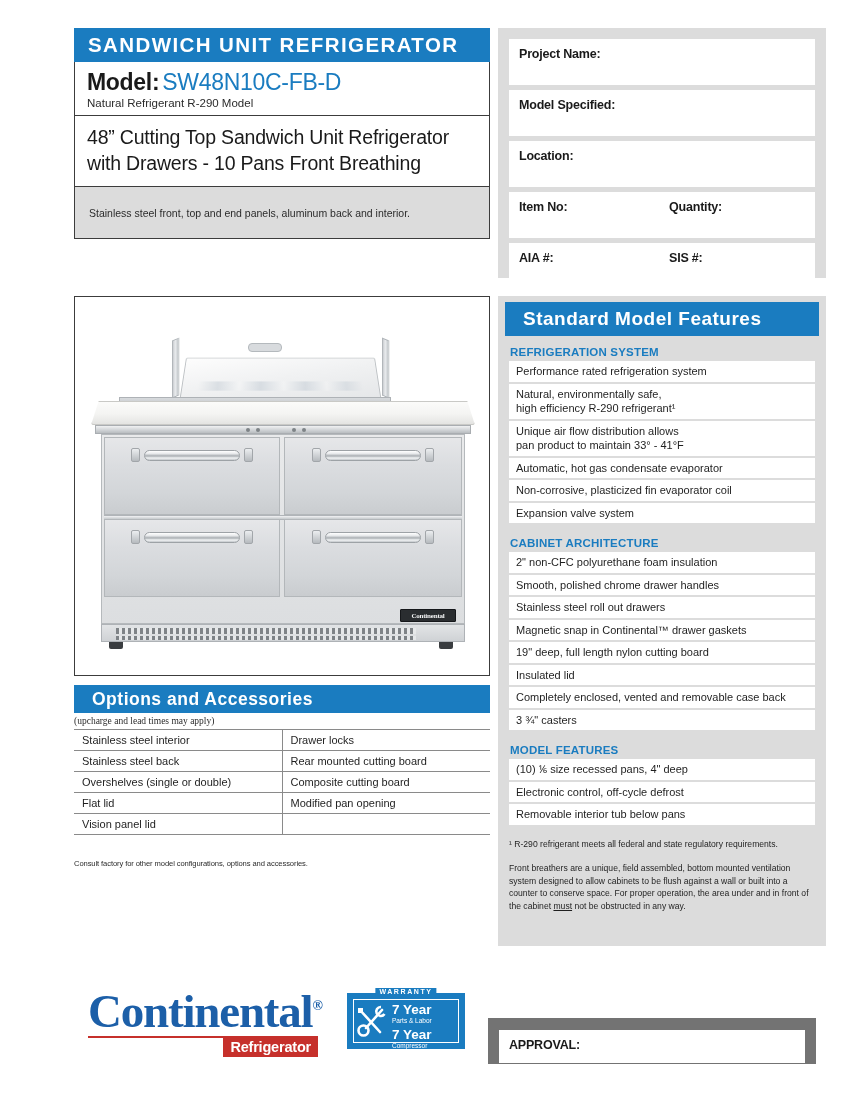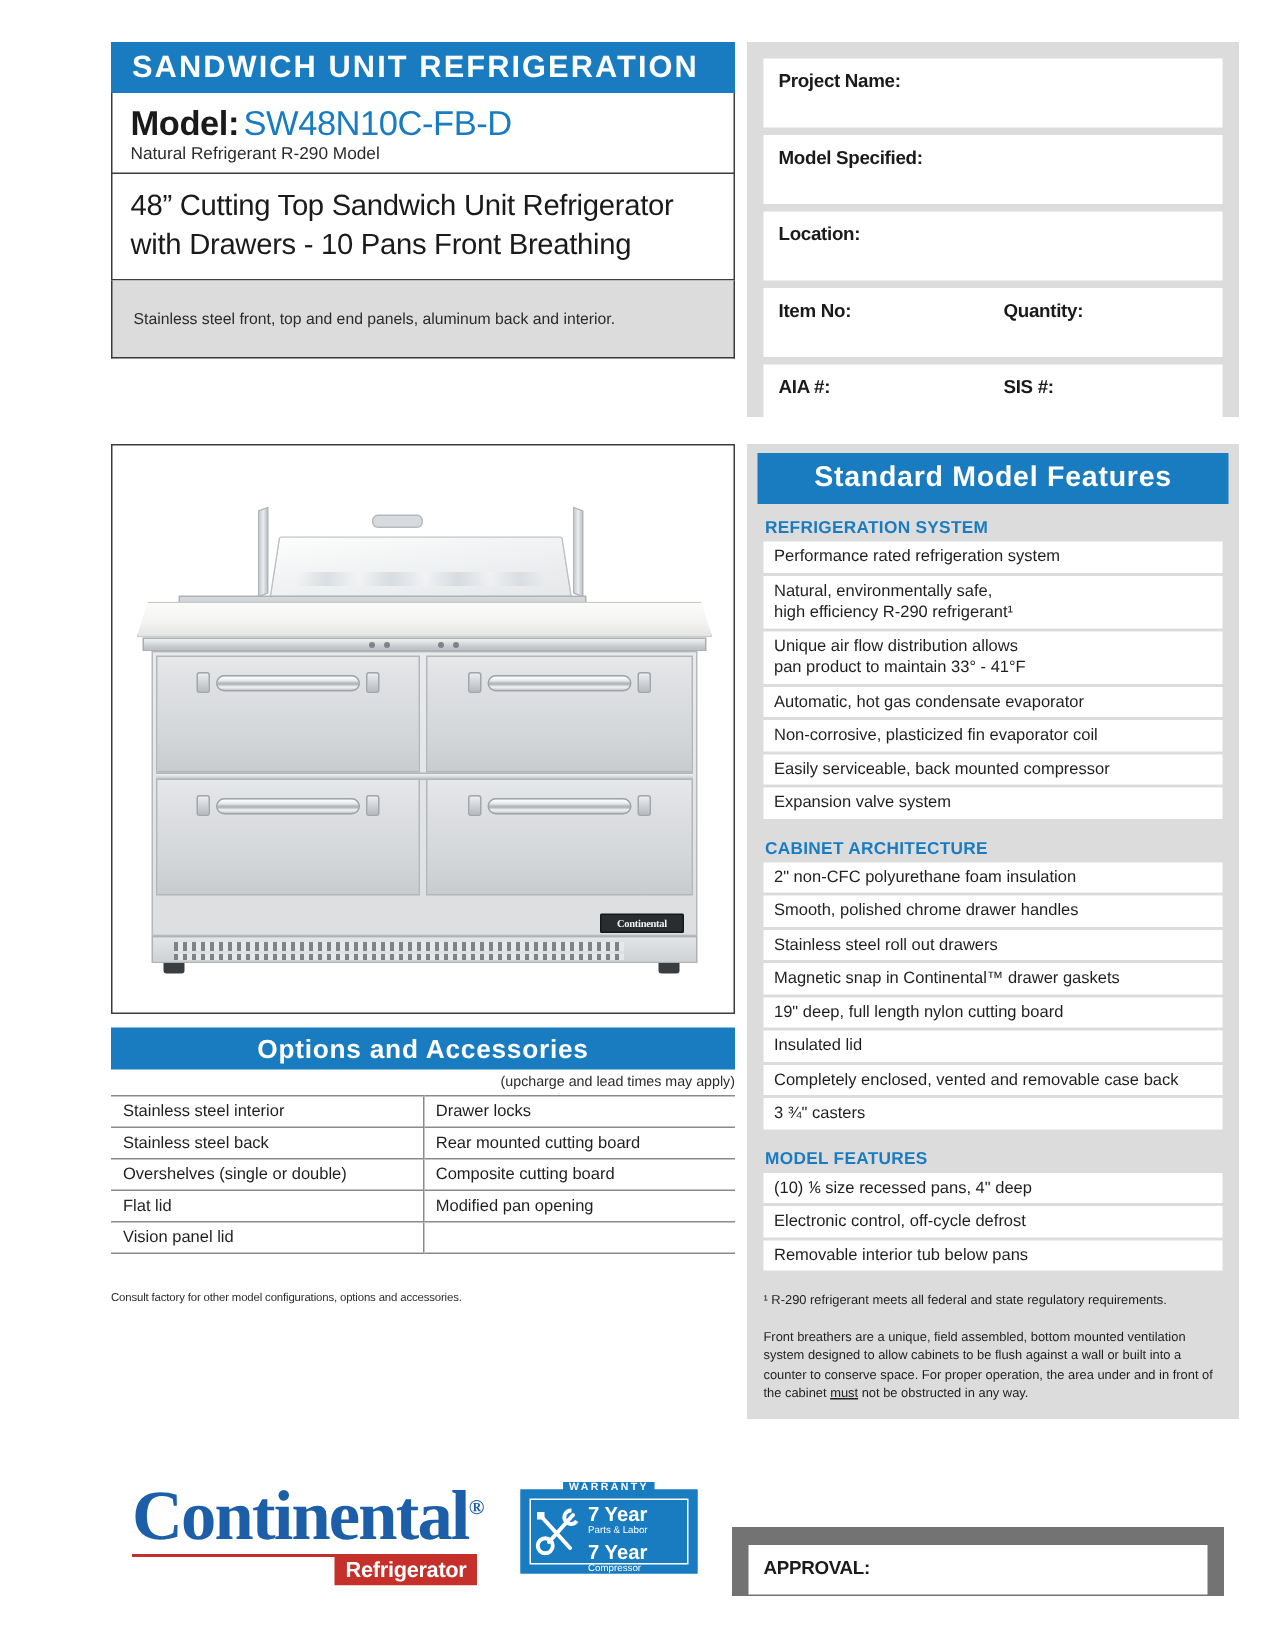--- a/index.html
+++ b/index.html
@@ -9,22 +9,23 @@
     font-family: "Liberation Sans", sans-serif;
     -webkit-font-smoothing: antialiased;
   }
   .page { position: relative; width: 850px; height: 1100px; overflow: hidden; }
 
   
   .blue-bar {
     background: #1a7cc0;
     color: #ffffff;
     font-weight: bold;
-    text-align: center;
+    text-align: left;
     letter-spacing: 0.5px;
+    padding-left: 18px;
   }
 
   
   .left-col { position: absolute; left: 74px; top: 28px; width: 416px; }
 
   .title-bar {
     height: 34px; line-height: 34px;
     font-size: 20.5px; letter-spacing: 1.4px;
     text-align: left; padding-left: 14px;
   }
@@ -183,22 +184,23 @@
   }
   .foot {
     position: absolute; top: 345px; width: 14px; height: 7px;
     background: #3a3d40; border-radius: 0 0 2px 2px;
   }
 
   
   .opt-wrap { position: absolute; left: 74px; top: 685px; width: 416px; }
   .opt-bar { height: 28px; line-height: 28px; font-size: 17.5px; }
   .opt-sub {
-    text-align: right; font-size: 9.5px; color: #2b2b2b;
+    text-align: left; font-size: 9.5px; color: #2b2b2b;
     padding: 3px 0 3px 0;
+    font-family: Liberation Serif, serif;
   }
   table.opt { width: 100%; border-collapse: collapse; table-layout: fixed; }
   table.opt td {
     border-top: 1px solid #8a8a8a;
     font-size: 11px; color: #1f1f1f;
     padding: 4px 0 4px 8px; height: 20px;
   }
   table.opt tr:last-child td { border-bottom: 1px solid #8a8a8a; }
   table.opt td.c2 { border-left: 1px solid #8a8a8a; }
   .opt-note {
@@ -294,21 +296,21 @@
     width: 306px; height: 33px; background: #fff;
   }
 </style>
 </head>
 <body>
 
 <div class="page">
 
   <div class="left-col">
 
-    <div class="blue-bar title-bar">SANDWICH UNIT REFRIGERATION</div>
+    <div class="blue-bar title-bar">SANDWICH UNIT REFRIGERATOR</div>
 
     <div class="model-box">
       <div class="model-line">
         <span class="model-label">Model:</span><span class="model-number">SW48N10C-FB-D</span>
       </div>
       <div class="model-sub">Natural Refrigerant R-290 Model</div>
     </div>
 
     <div class="desc-box">
       <div class="desc-text">48” Cutting Top Sandwich Unit Refrigerator with Drawers - 10 Pans Front Breathing</div>
@@ -455,21 +457,20 @@
 
     <div class="feat-body">
 
       <div class="sec-head">REFRIGERATION SYSTEM</div>
       <ul class="feat-list">
         <li>Performance rated refrigeration system</li>
         <li>Natural, environmentally safe,<br>high efficiency R-290 refrigerant¹</li>
         <li>Unique air flow distribution allows<br>pan product to maintain 33° - 41°F</li>
         <li>Automatic, hot gas condensate evaporator</li>
         <li>Non-corrosive, plasticized fin evaporator coil</li>
-        <li>Easily serviceable, back mounted compressor</li>
         <li>Expansion valve system</li>
       </ul>
 
       <div class="sec-head sp">CABINET ARCHITECTURE</div>
       <ul class="feat-list">
         <li>2" non-CFC polyurethane foam insulation</li>
         <li>Smooth, polished chrome drawer handles</li>
         <li>Stainless steel roll out drawers</li>
         <li>Magnetic snap in Continental™ drawer gaskets</li>
         <li>19" deep, full length nylon cutting board</li>

